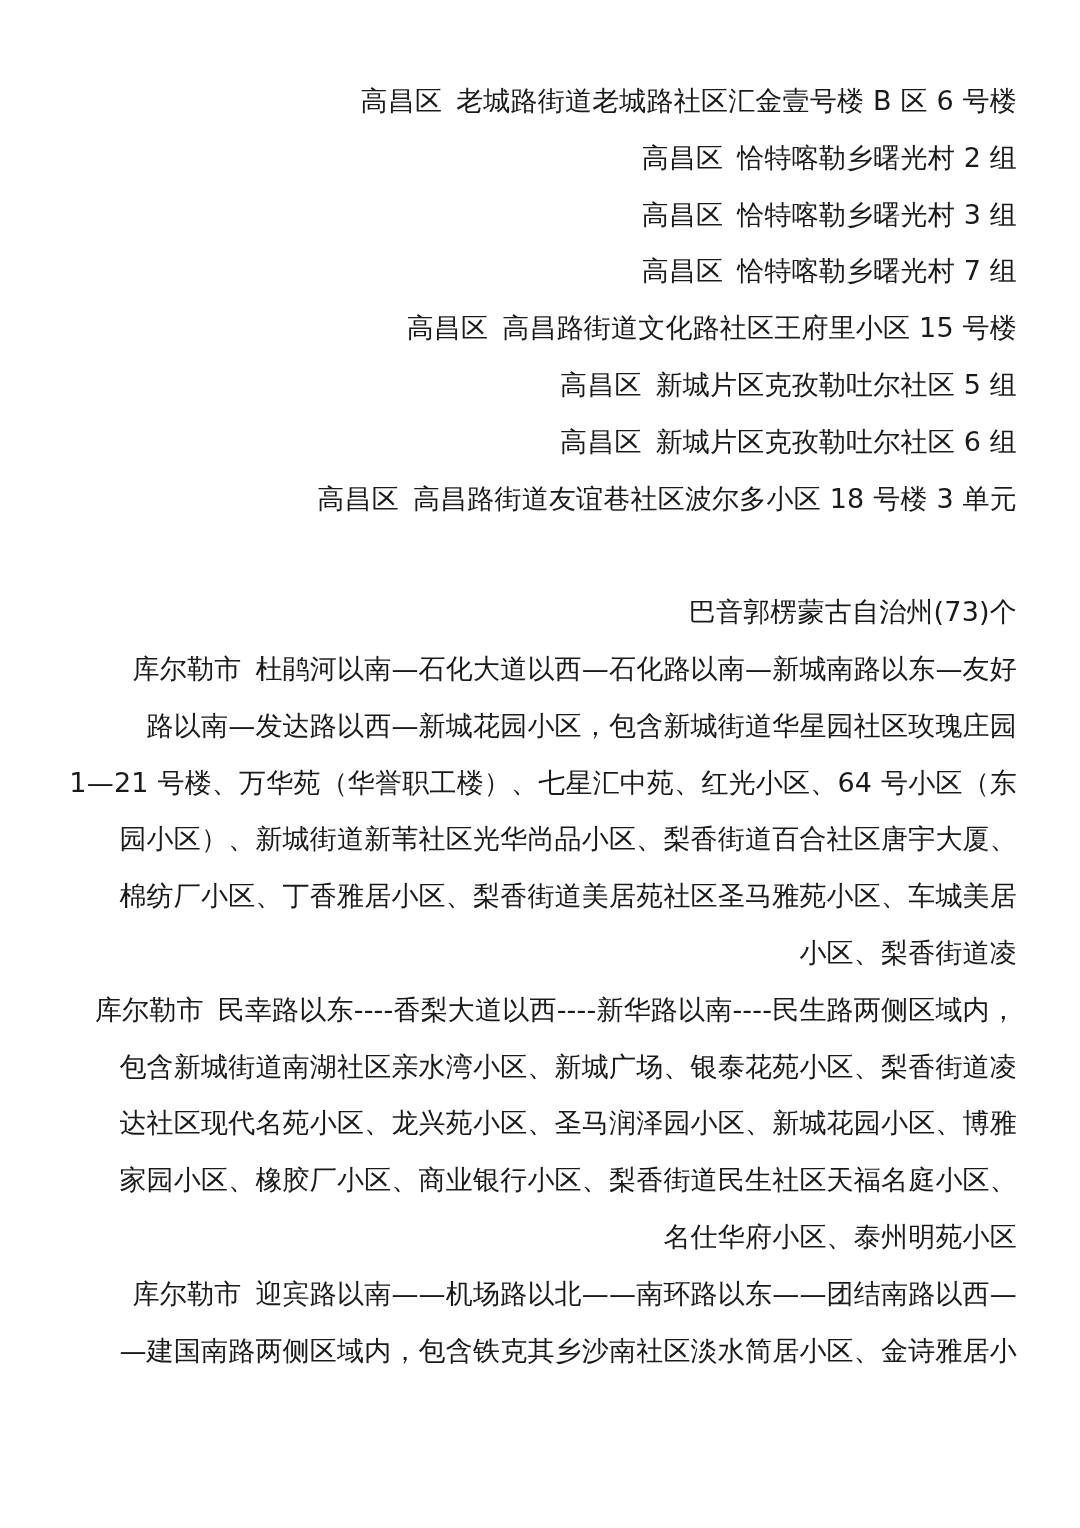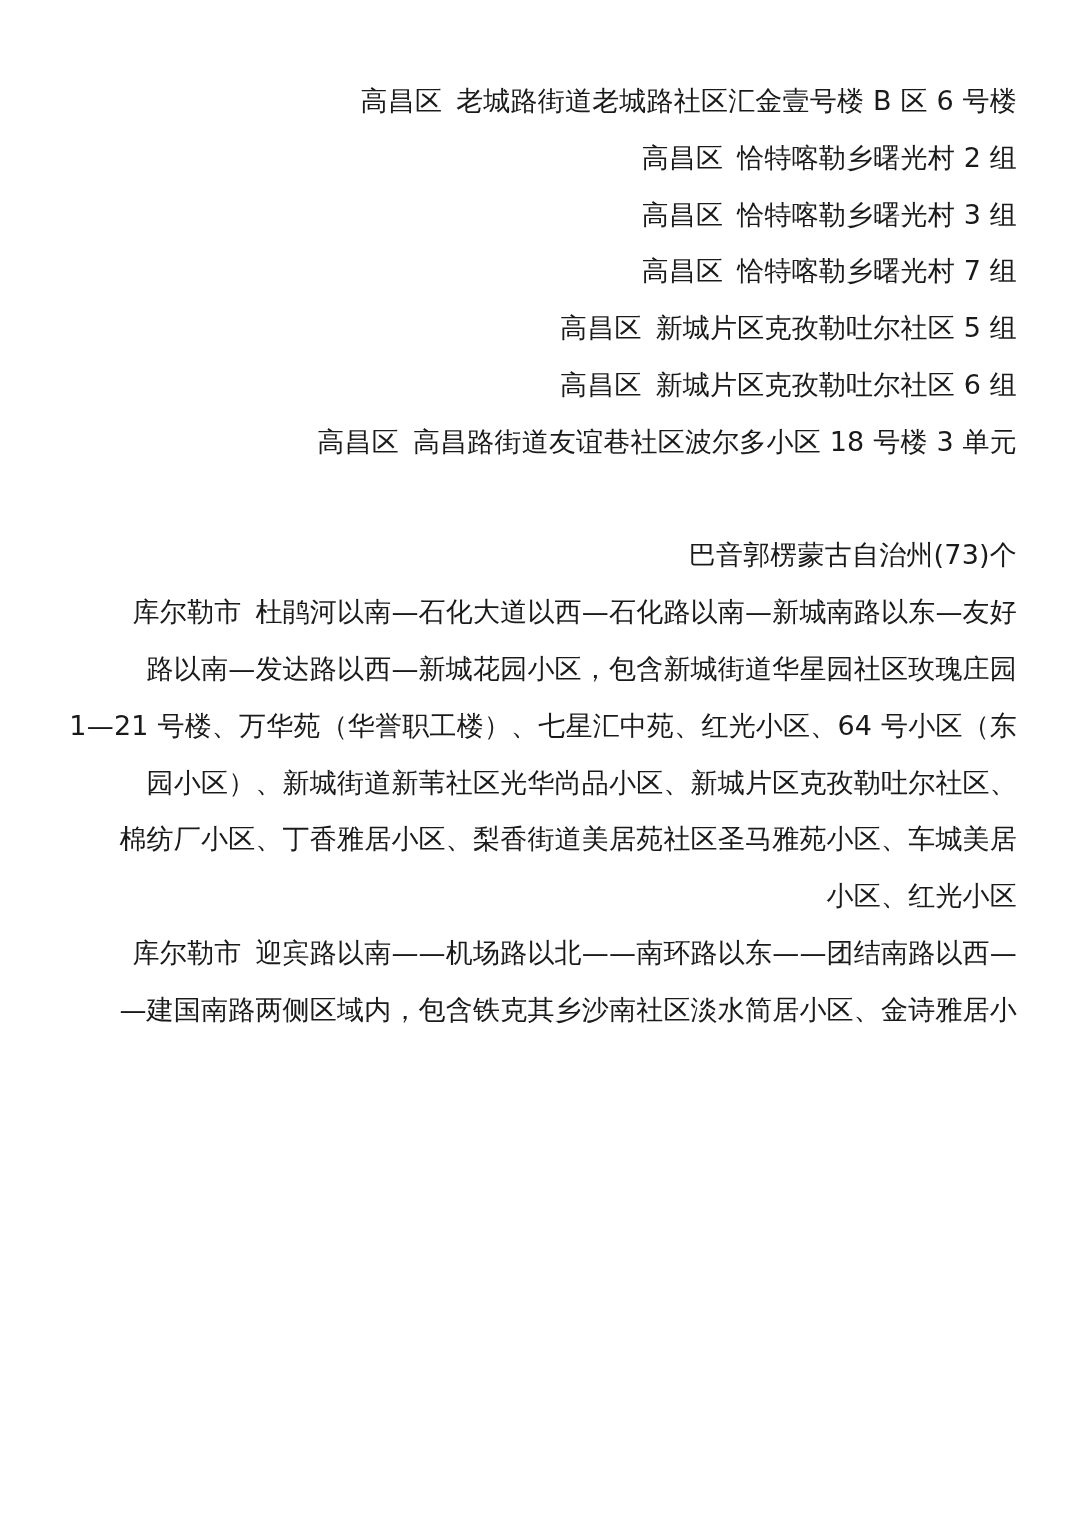--- a/index.html
+++ b/index.html
@@ -48,44 +48,56 @@
   <div class="line">
     <span class="district">高昌区</span><span>恰特喀勒乡曙光村 2 组</span>
   </div>
   <div class="line">
     <span class="district">高昌区</span><span>恰特喀勒乡曙光村 3 组</span>
   </div>
   <div class="line">
     <span class="district">高昌区</span><span>恰特喀勒乡曙光村 7 组</span>
   </div>
   <div class="line">
+    <span class="district">高昌区</span><span>高昌路街道文化路社区王府里小区 15 号楼</span>
+  </div>
+  <div class="line">
     <span class="district">高昌区</span><span>新城片区克孜勒吐尔社区 5 组</span>
   </div>
   <div class="line">
     <span class="district">高昌区</span><span>新城片区克孜勒吐尔社区 6 组</span>
   </div>
   <div class="line">
     <span class="district">高昌区</span><span>高昌路街道友谊巷社区波尔多小区 18 号楼 3 单元</span>
   </div>
 
   <div class="gap"></div>
 
   <div class="line">巴音郭楞蒙古自治州(73)个</div>
 
   <div>
     <div class="line">
       <span class="district">库尔勒市</span><span>杜鹃河以南—石化大道以西—石化路以南—新城南路以东—友好</span>
     </div>
     <div class="line">路以南—发达路以西—新城花园小区，包含新城街道华星园社区玫瑰庄园</div>
     <div class="line">1—21 号楼、万华苑（华誉职工楼）、七星汇中苑、红光小区、64 号小区（东</div>
-    <div class="line">园小区）、新城街道新苇社区光华尚品小区、新城片区克孜勒吐尔社区、</div>
+    <div class="line">园小区）、新城街道新苇社区光华尚品小区、梨香街道百合社区唐宇大厦、</div>
     <div class="line">棉纺厂小区、丁香雅居小区、梨香街道美居苑社区圣马雅苑小区、车城美居</div>
-    <div class="line">小区、红光小区</div>
+    <div class="line">小区、梨香街道凌</div>
   </div>
 
+  <div>
+    <div class="line">
+      <span class="district">库尔勒市</span><span>民幸路以东----香梨大道以西----新华路以南----民生路两侧区域内，</span>
+    </div>
+    <div class="line">包含新城街道南湖社区亲水湾小区、新城广场、银泰花苑小区、梨香街道凌</div>
+    <div class="line">达社区现代名苑小区、龙兴苑小区、圣马润泽园小区、新城花园小区、博雅</div>
+    <div class="line">家园小区、橡胶厂小区、商业银行小区、梨香街道民生社区天福名庭小区、</div>
+    <div class="line">名仕华府小区、泰州明苑小区</div>
+  </div>
 
   <div>
     <div class="line">
       <span class="district">库尔勒市</span><span>迎宾路以南——机场路以北——南环路以东——团结南路以西—</span>
     </div>
     <div class="line">—建国南路两侧区域内，包含铁克其乡沙南社区淡水简居小区、金诗雅居小</div>
   </div>
 
 </div>
 

